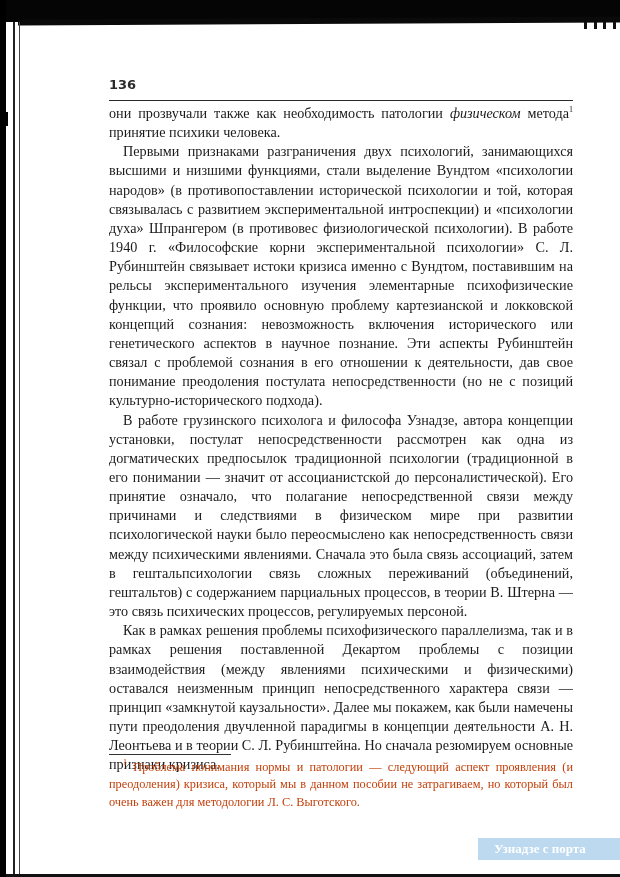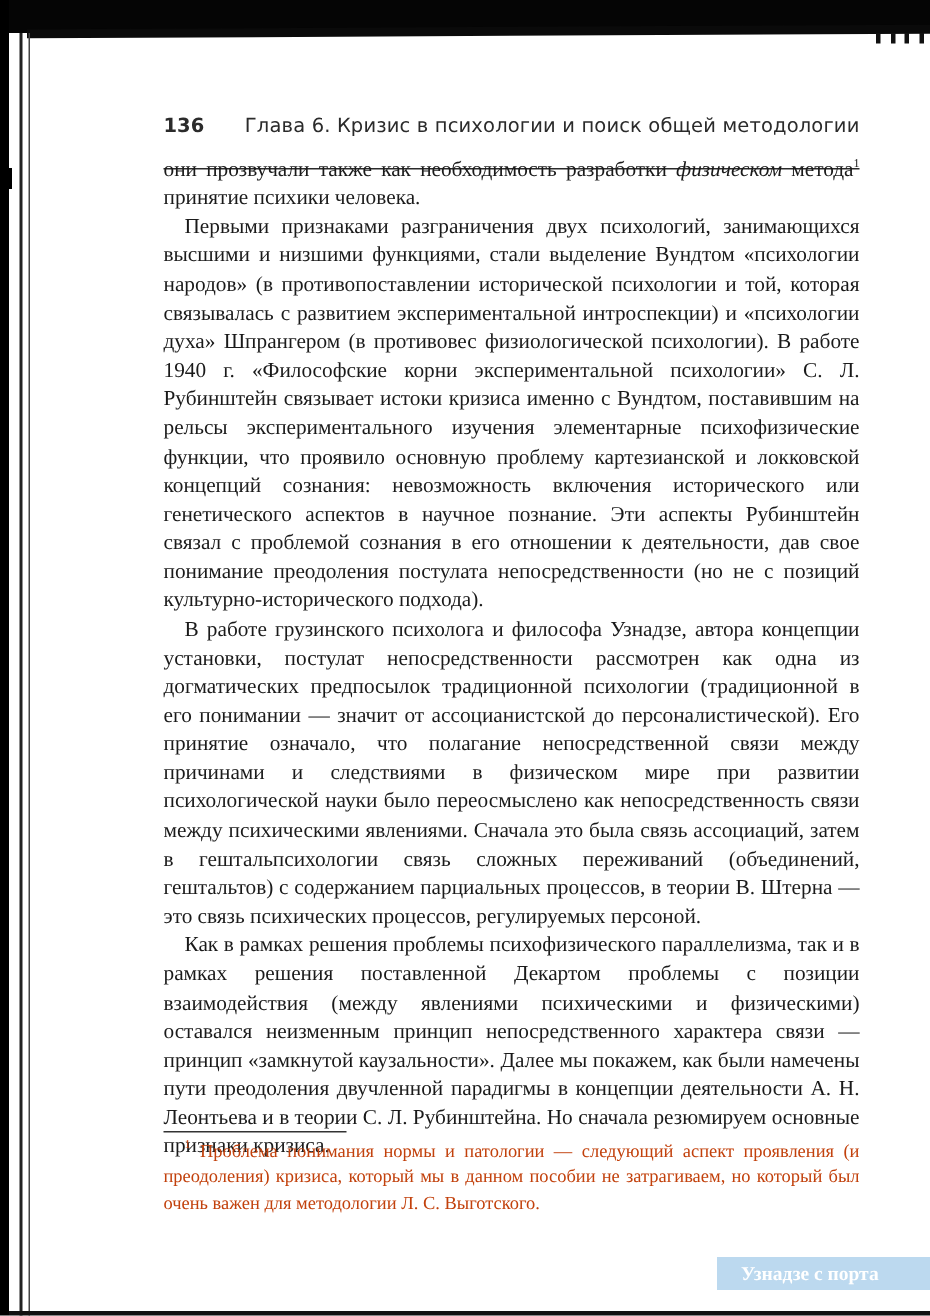--- a/index.html
+++ b/index.html
@@ -79,21 +79,21 @@
       left: 109px; top: 72px;
       width: 464px;
       height: 20px;
       display: flex;
       justify-content: space-between;
       align-items: flex-end;
       border-bottom: 1px solid #2a2a2a;
       font-family: "DejaVu Sans", "Liberation Sans", sans-serif;
       font-size: 13px;
       color: #2b2b2b;
-      padding-bottom: 20px;
+      padding-bottom: 8px;
     }
     .page-number {
       font-weight: bold;
       font-size: 13px;
     }
     .chapter-title {
       font-size: 13px;
       letter-spacing: 0.1px;
     }
 
@@ -170,26 +170,25 @@
   <span></span>
 </div>
 <div class="scan-left-bar"></div>
 <div class="scan-left-line1"></div>
 <div class="scan-left-line2"></div>
 <div class="scan-left-blob"></div>
 <div class="scan-bottom"></div>
 
 <div class="running-head">
   <span class="page-number">136</span>
-  <span class="chapter-title">Глава 6. Кризис в психологии и поиск общей методологии</span>
 </div>
 
 <div class="body-text">
   <p class="noindent">
-    <span>они прозвучали также как необходимость разработки </span><em>физическом</em><span> метода</span><sup>1</sup><span> принятие психики человека.</span>
+    <span>они прозвучали также как необходимость патологии </span><em>физическом</em><span> метода</span><sup>1</sup><span> принятие психики человека.</span>
   </p>
   <p class="indent">Первыми признаками разграничения двух психологий, занимающихся высшими и низшими функциями, стали выделение Вундтом «психологии народов» (в противопоставлении исторической психологии и той, которая связывалась с развитием экспериментальной интроспекции) и «психологии духа» Шпрангером (в противовес физиологической психологии). В работе 1940 г. «Философские корни экспериментальной психологии» С. Л. Рубинштейн связывает истоки кризиса именно с Вундтом, поставившим на рельсы экспериментального изучения элементарные психофизические функции, что проявило основную проблему картезианской и локковской концепций сознания: невозможность включения исторического или генетического аспектов в научное познание. Эти аспекты Рубинштейн связал с проблемой сознания в его отношении к деятельности, дав свое понимание преодоления постулата непосредственности (но не с позиций культурно-исторического подхода).</p>
   <p class="indent">В работе грузинского психолога и философа Узнадзе, автора концепции установки, постулат непосредственности рассмотрен как одна из догматических предпосылок традиционной психологии (традиционной в его понимании — значит от ассоцианистской до персоналистической). Его принятие означало, что полагание непосредственной связи между причинами и следствиями в физическом мире при развитии психологической науки было переосмыслено как непосредственность связи между психическими явлениями. Сначала это была связь ассоциаций, затем в гештальпсихологии связь сложных переживаний (объединений, гештальтов) с содержанием парциальных процессов, в теории В. Штерна — это связь психических процессов, регулируемых персоной.</p>
   <p class="indent">Как в рамках решения проблемы психофизического параллелизма, так и в рамках решения поставленной Декартом проблемы с позиции взаимодействия (между явлениями психическими и физическими) оставался неизменным принцип непосредственного характера связи — принцип «замкнутой каузальности». Далее мы покажем, как были намечены пути преодоления двучленной парадигмы в концепции деятельности А. Н. Леонтьева и в теории С. Л. Рубинштейна. Но сначала резюмируем основные признаки кризиса.</p>
 </div>
 
 <div class="footnote-rule"></div>
 <div class="footnote">
   <sup>1</sup><span> Проблема понимания нормы и патологии — следующий аспект проявления (и преодоления) кризиса, который мы в данном пособии не затрагиваем, но который был очень важен для методологии Л. С. Выготского.</span>
 </div>

